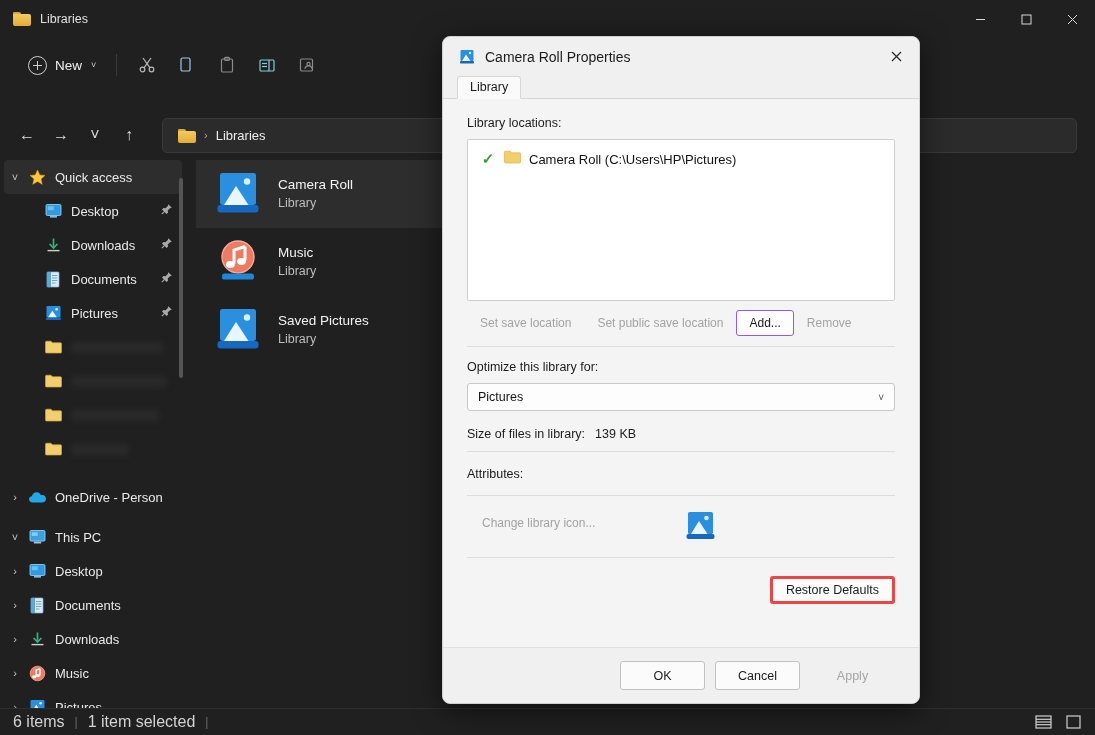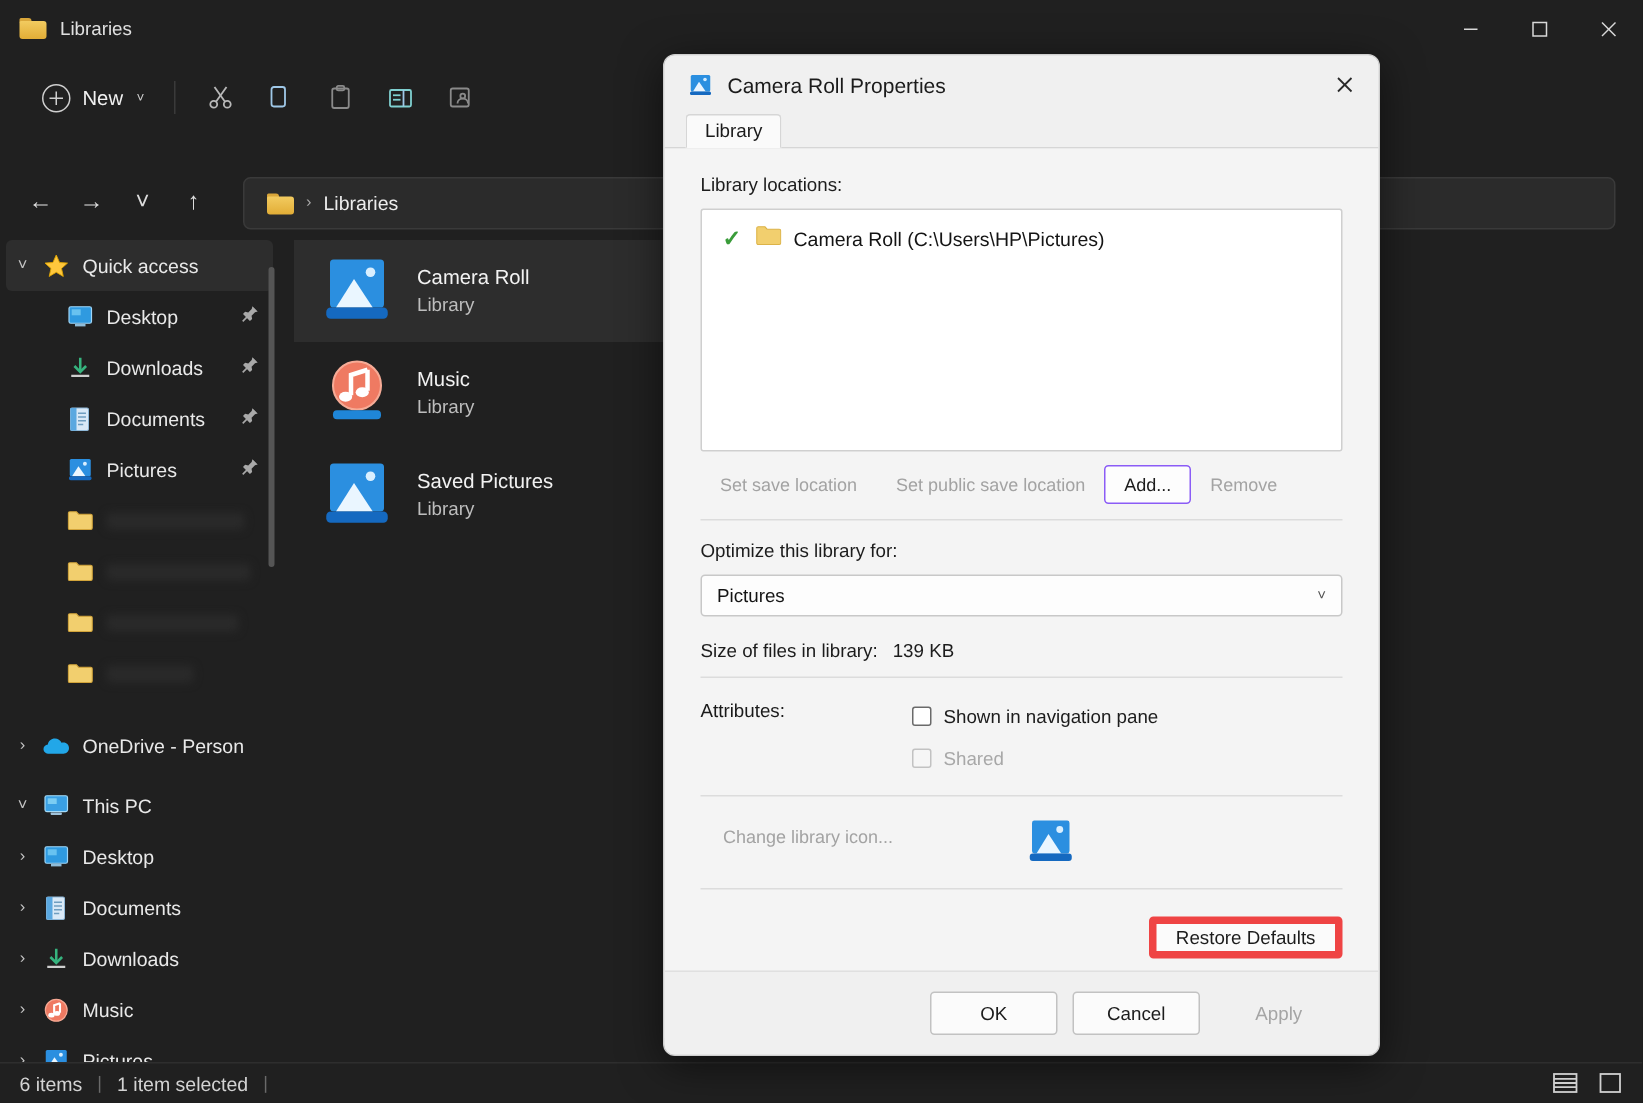--- a/index.html
+++ b/index.html
@@ -129,21 +129,21 @@
   .li-ico { width: 48px; height: 48px; margin-right: 16px; flex: 0 0 48px; }
   .li-name { font-size: 13.5px; color: #f2f2f2; line-height: 19px; }
   .li-sub { font-size: 12.5px; color: #bdbdbd; line-height: 19px; }
 
   
   .statusbar {
     position: absolute; bottom: 0; left: 0; width: 1095px; height: 27px;
     background: #202020; border-top: 1px solid #2e2e2e;
     display: flex; align-items: center;
   }
-  .st-text { font-size: 13px; color: #d3d3d3; margin-left: 13px; }
+  .st-text { font-size: 16px; color: #d3d3d3; margin-left: 13px; }
   .st-div { color: #6a6a6a; margin: 0 10px; font-size: 12px; }
   .view-btns { position: absolute; right: 10px; display: flex; gap: 6px; align-items:center; }
   .view-btn { width: 24px; height: 20px; display:flex; align-items:center; justify-content:center; }
 
   
   .dialog {
     position: absolute; left: 442px; top: 36px; width: 478px; height: 668px;
     background: #f0f0f0; border-radius: 8px;
     box-shadow: 0 6px 28px rgba(0,0,0,.55);
     color: #1a1a1a; overflow: hidden;
@@ -219,21 +219,21 @@
   .cbox.dis { border-color: #c2c2c2; background: #f6f6f6; }
   .cbtext { font-size: 12.5px; color: #1c1c1c; }
   .cbtext.dis { color: #a8a8a8; }
 
   .icon-row { display: flex; align-items: flex-start; margin-top: 14px; }
   .icon-preview { margin-left: 76px; width: 33px; height: 33px; }
 
   .restore-row { display: flex; justify-content: flex-end; margin-top: 18px; }
   .restore-btn {
     font-size: 12.5px; height: 28px; padding: 0 13px;
-    background: #fbfbfb; border: 5px solid #ef4444; border-radius: 3px;
+    background: #fbfbfb; border: 3px solid #ef4444; border-radius: 3px;
     display: flex; align-items: center; color: #1c1c1c;
   }
 
   .dlg-footer {
     position: absolute; left: 0; bottom: 0; width: 100%; height: 56px;
     background: #f0f0f0; border-top: 1px solid #e0e0e0;
     display: flex; align-items: center; justify-content: flex-end;
     padding-right: 24px; gap: 10px;
   }
   .fbtn {
@@ -687,30 +687,20 @@
 
       <div class="size-row">
         <span class="lbl">Size of files in library:</span>
         <span class="size-val">139 KB</span>
       </div>
 
       <div class="hr"></div>
 
       <div class="attr-row">
         <div class="attr-lbl">Attributes:</div>
-        <div>
-          <div class="cbline">
-            <span class="cbox"></span>
-            <span class="cbtext">Shown in navigation pane</span>
-          </div>
-          <div class="cbline">
-            <span class="cbox dis"></span>
-            <span class="cbtext dis">Shared</span>
-          </div>
-        </div>
       </div>
 
       <div class="hr" style="margin-top:14px;"></div>
 
       <div class="icon-row">
         <div class="dbtn disabled" style="padding-left:14px;">Change library icon...</div>
         <span class="icon-preview">
           <svg width="33" height="33" viewBox="0 0 33 33">
             <rect x="4" y="2" width="25" height="22" rx="1.6" fill="#2b8fe0"></rect>
             <circle cx="22.5" cy="8" r="2.3" fill="#d9efff"></circle>

